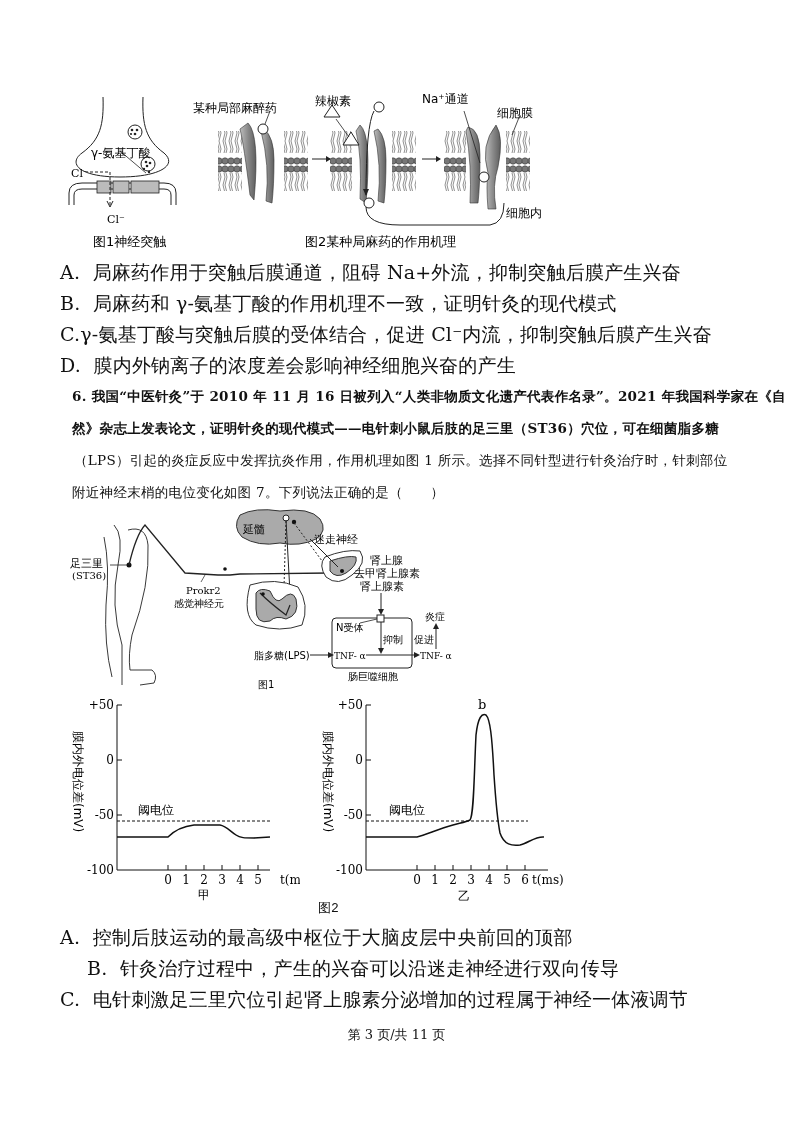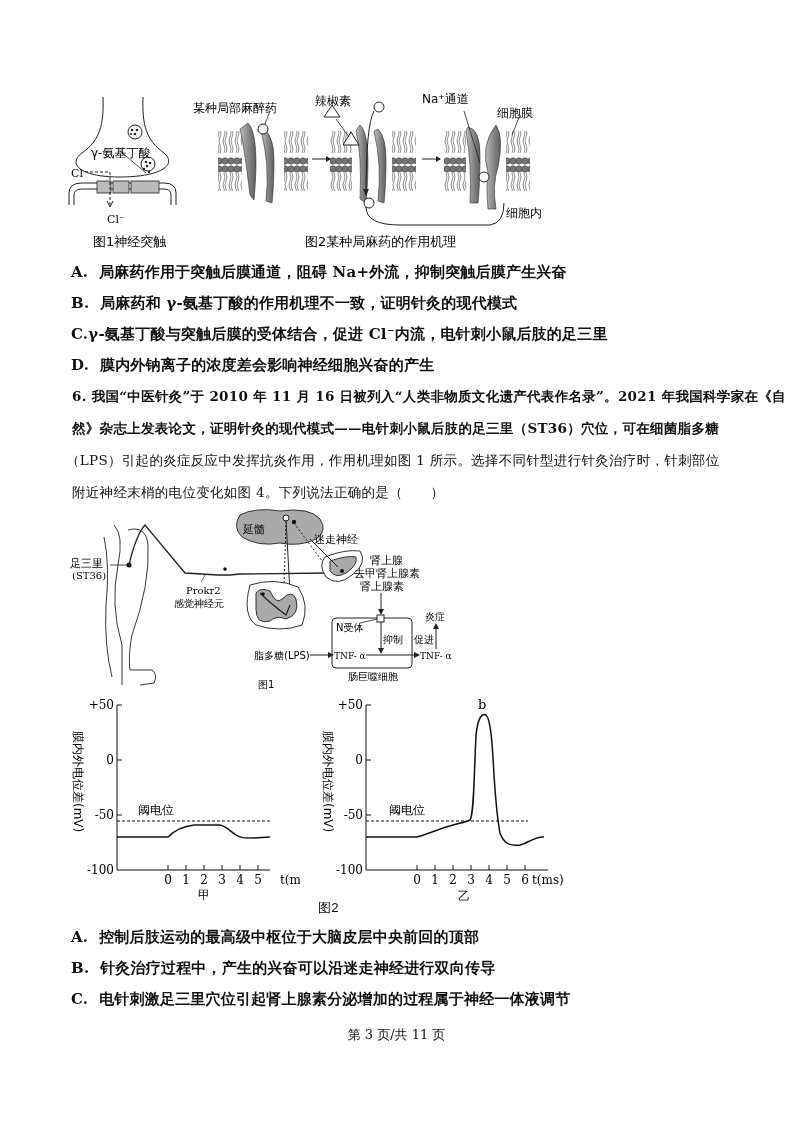--- a/index.html
+++ b/index.html
@@ -1,19 +1,19 @@
 <!DOCTYPE html>
 <html><head>
 <meta charset="utf-8">
 <style>
   html, body { margin:0; padding:0; background:#ffffff; }
   body { width:793px; height:1123px; position:relative; overflow:hidden;
          font-family:"DejaVu Serif","Liberation Serif",serif; color:#111; }
   .abs { position:absolute; }
-  .line { position:absolute; left:71px; font-size:15px; line-height:18px; white-space:nowrap; letter-spacing:0.2px;font-weight:bold; }
+  .line { position:absolute; left:60px; font-size:19px; line-height:18px; white-space:nowrap; letter-spacing:0.2px; }
   .q6 { position:absolute; left:72px; font-size:13.5px; line-height:18px; white-space:nowrap; letter-spacing:0.3px; }
   .cap { font-size:13px; }
   svg text { font-family:"DejaVu Sans","Liberation Sans",sans-serif; }
   .serif { font-family:"DejaVu Serif","Liberation Serif",serif; }
   .footer { position:absolute; top:1026px; left:0; width:793px; text-align:center; font-size:13px; }
 </style>
 </head>
 <body>
 
 <div class="abs" style="left:60px;top:85px;width:500px;height:170px;">
@@ -96,27 +96,27 @@
     <text x="255" y="20" font-size="12">辣椒素</text>
     <text x="362" y="18" font-size="12">Na⁺通道</text>
     <text x="437" y="32" font-size="12">细胞膜</text>
     <text x="446" y="132" font-size="12">细胞内</text>
     <text x="245" y="161" font-size="13">图2某种局麻药的作用机理</text>
   </svg>
 </div>
 
 <div class="line" style="top:263px;"><span>A.</span>&nbsp;&nbsp;<span>局麻药作用于突触后膜通道，阻碍 Na+外流，抑制突触后膜产生兴奋</span></div>
 <div class="line" style="top:294px;"><span>B.</span>&nbsp;&nbsp;<span>局麻药和 γ-氨基丁酸的作用机理不一致，证明针灸的现代模式</span></div>
-<div class="line" style="top:325px;"><span>C.</span><span>γ-氨基丁酸与突触后膜的受体结合，促进 Cl⁻内流，电针刺小鼠后肢的足三里</span></div>
+<div class="line" style="top:325px;"><span>C.</span><span>γ-氨基丁酸与突触后膜的受体结合，促进 Cl⁻内流，抑制突触后膜产生兴奋</span></div>
 <div class="line" style="top:356px;"><span>D.</span>&nbsp;&nbsp;<span>膜内外钠离子的浓度差会影响神经细胞兴奋的产生</span></div>
 
 <div class="q6" style="top:387px;font-weight:bold;">6. 我国“中医针灸”于 2010 年 11 月 16 日被列入“人类非物质文化遗产代表作名录”。2021 年我国科学家在《自</div>
 <div class="q6" style="top:419px;font-weight:bold;">然》杂志上发表论文，证明针灸的现代模式——电针刺小鼠后肢的足三里（ST36）穴位，可在细菌脂多糖</div>
-<div class="q6" style="top:451px;left:66px;">（LPS）引起的炎症反应中发挥抗炎作用，作用机理如图 1 所示。选择不同针型进行针灸治疗时，针刺部位</div>
-<div class="q6" style="top:483px;">附近神经末梢的电位变化如图 4。下列说法正确的是（　　）</div>
+<div class="q6" style="top:451px;left:74px;">（LPS）引起的炎症反应中发挥抗炎作用，作用机理如图 1 所示。选择不同针型进行针灸治疗时，针刺部位</div>
+<div class="q6" style="top:483px;">附近神经末梢的电位变化如图 7。下列说法正确的是（　　）</div>
 
 <div class="abs" style="left:70px;top:505px;width:390px;height:190px;">
   <svg width="390" height="190" viewBox="0 0 390 190">
     <g fill="none" stroke="#222" stroke-width="0.9">
       <path d="M44 20 Q54 30 48 60 Q40 100 52 140 L52 180"></path>
       <path d="M58 25 Q76 20 78 40 Q80 80 62 130 Q58 150 60 165 L82 165"></path>
       <path d="M34 32 Q40 60 36 100 Q34 140 42 172"></path>
       <path d="M82 165 Q88 170 84 178 L70 180"></path>
     </g>
     <circle cx="59" cy="60" r="2.5" fill="#111"></circle>
@@ -242,16 +242,16 @@
     <text font-size="12" transform="translate(6,36) rotate(90)">膜内外电位差(mV)</text>
     <line x1="48" y1="126" x2="210" y2="126" stroke="#111" stroke-dasharray="3 2"></line>
     <text x="71" y="119" font-size="12">阈电位</text>
     <path d="M48 142 L99 142 C108 140 120 134 135 130 C142 128 148 127 152 125 C156 120 156 80 158 40 C160 22 164 18 168 20 C172 24 174 40 176 80 C178 110 180 128 182 138 C186 150 194 151 202 150 C210 148 218 141 226 142" fill="none" stroke="#111" stroke-width="1.5"></path>
     <text x="160" y="14" font-size="13" class="serif">b</text>
   </svg>
 </div>
 <div class="abs cap" style="left:318px;top:899px;font-family:Liberation Mono, monospace;">图2</div>
 
 <div class="line" style="top:928px;"><span>A.</span>&nbsp;&nbsp;<span>控制后肢运动的最高级中枢位于大脑皮层中央前回的顶部</span></div>
-<div class="line" style="top:959px;"><span>B.</span>&nbsp;&nbsp;<span>针灸治疗过程中，产生的兴奋可以沿迷走神经进行双向传导</span></div>
+<div class="line" style="top:959px;margin-left:27px;"><span>B.</span>&nbsp;&nbsp;<span>针灸治疗过程中，产生的兴奋可以沿迷走神经进行双向传导</span></div>
 <div class="line" style="top:990px;"><span>C.</span>&nbsp;&nbsp;<span>电针刺激足三里穴位引起肾上腺素分泌增加的过程属于神经一体液调节</span></div>
 
 <div class="footer">第 3 页/共 11 页</div>
 
 </body></html>

